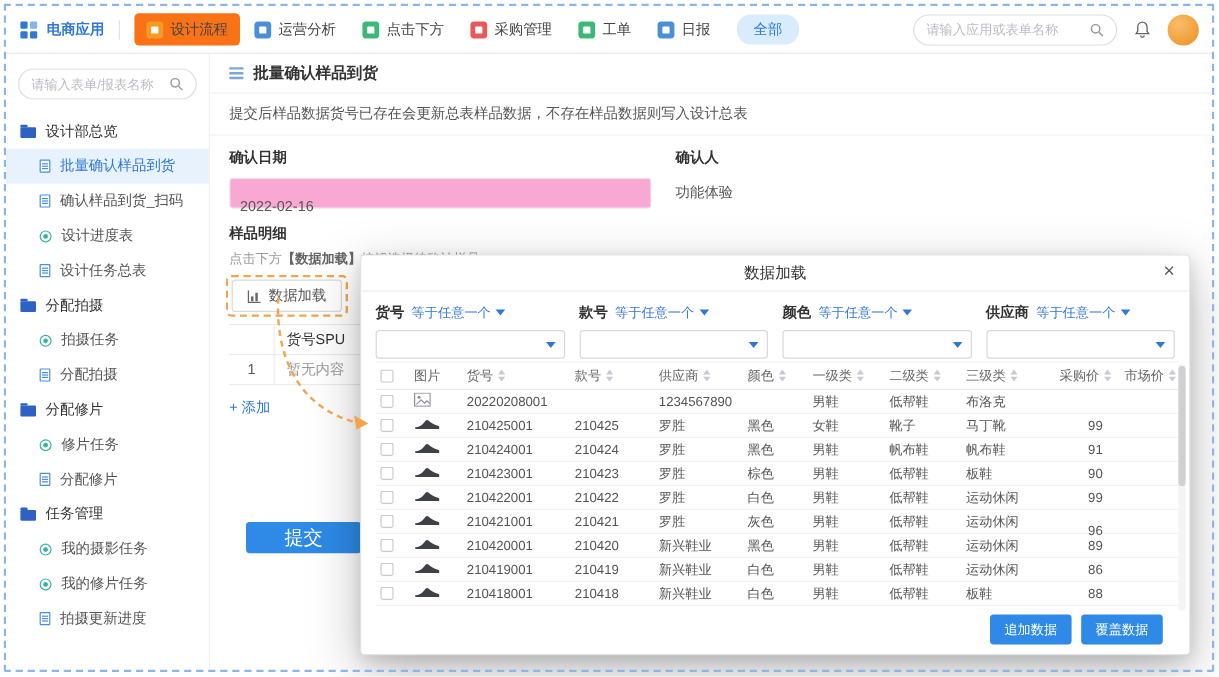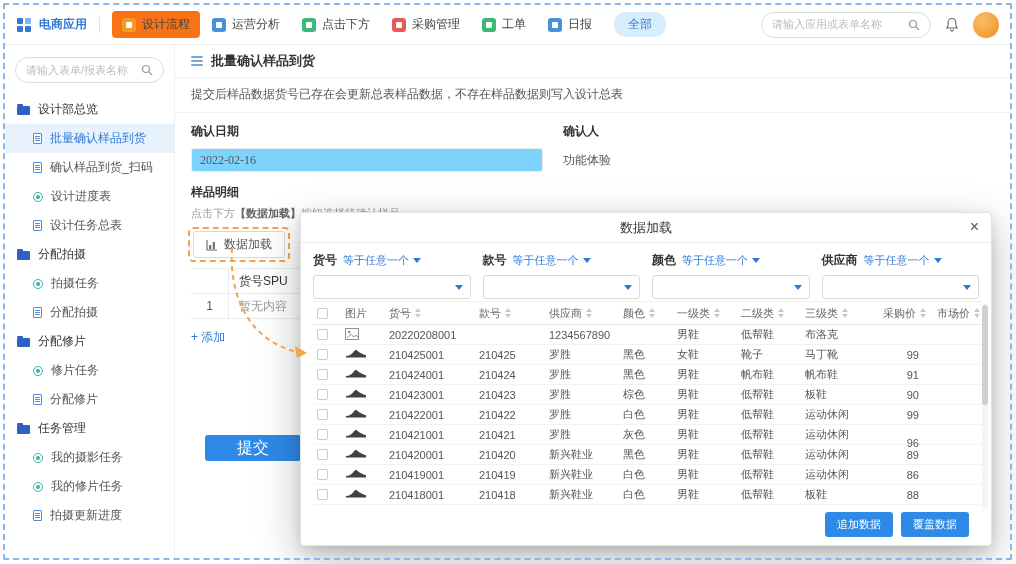--- a/index.html
+++ b/index.html
@@ -42,21 +42,21 @@
 
   
   .main { position:absolute; left:175px; top:45px; right:5px; bottom:5px; background:#fff; z-index:1; }
   .main-header { height:33px; display:flex; align-items:center; gap:8px; padding:0 16px; border-bottom:1px solid #f0f0f0; font-size:13px; color:#333; font-weight:bold; }
   .ham { display:flex; flex-direction:column; gap:2px; cursor:pointer; }
   .ham i { width:12px; height:2px; background:#7aa7d9; border-radius:1px; display:block; }
   .note { padding:8px 16px 9px; font-size:12px; color:#555; border-bottom:1px solid #f2f2f2; }
   .form-row { display:flex; padding:10px 16px 0; }
   .fcol1 { width:372px; }
   .flabel { font-size:12px; font-weight:bold; color:#333; }
-  .finput { margin-top:8px; width:352px; height:24px; line-height:22px; background:#7dd3fc; border:1px solid #ededed; border-radius:3px; padding:0 8px; font-size:12px; color:#555;font-family:Liberation Serif, serif; }
+  .finput { margin-top:8px; width:352px; height:24px; line-height:22px; background:#f9a8d4; border:1px solid #ededed; border-radius:3px; padding:12px 8px; font-size:12px; color:#555; }
   .fvalue { margin-top:12px; font-size:12px; color:#555; }
   .detail-title { margin:12px 16px 0; font-size:12px; font-weight:bold; color:#333; }
   .hint { margin:5px 16px 0; font-size:11px; color:#999; }
   .hint b { color:#666; }
   .load-wrap { display:inline-block; margin:6px 0 0 13px; border:2px dashed #f2a54a; border-radius:5px; padding:2px 3px; background:#fff; }
   .load-btn { display:flex; align-items:center; gap:6px; background:#fff; border:1px solid #d9d9d9; border-radius:3px; padding:4px 12px; font-size:12px; color:#555; cursor:pointer; font-family:inherit; }
   .bg-table { margin:6px 0 0 16px; width:560px; border-top:1px solid #ebebeb; font-size:12px; }
   .bt-head, .bt-row { display:flex; height:25px; align-items:center; border-bottom:1px solid #ebebeb; }
   .bt-idx { width:38px; align-self:stretch; display:flex; align-items:center; justify-content:center; border-right:1px solid #ebebeb; color:#555; }
   .bt-col { padding-left:10px; color:#333; }

